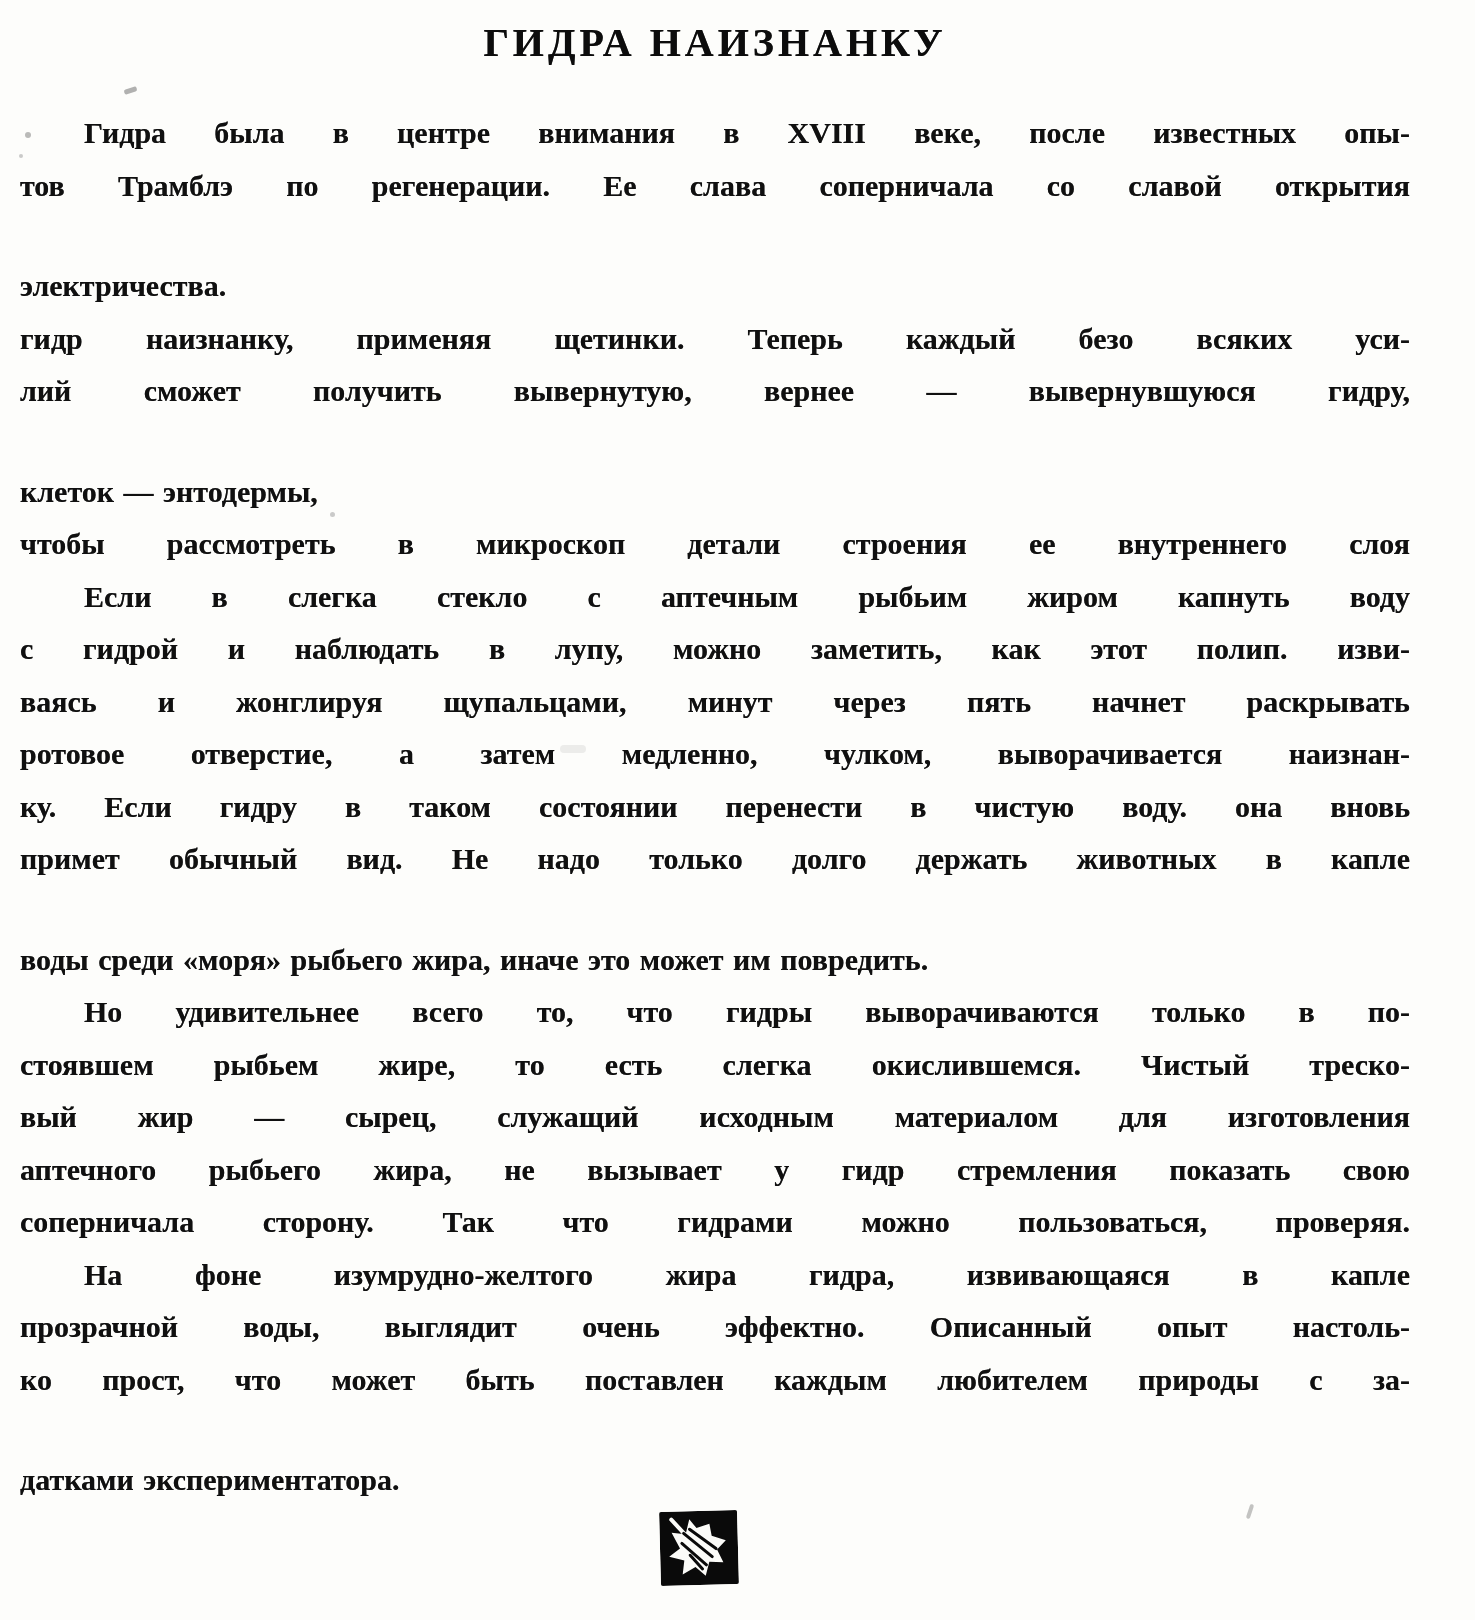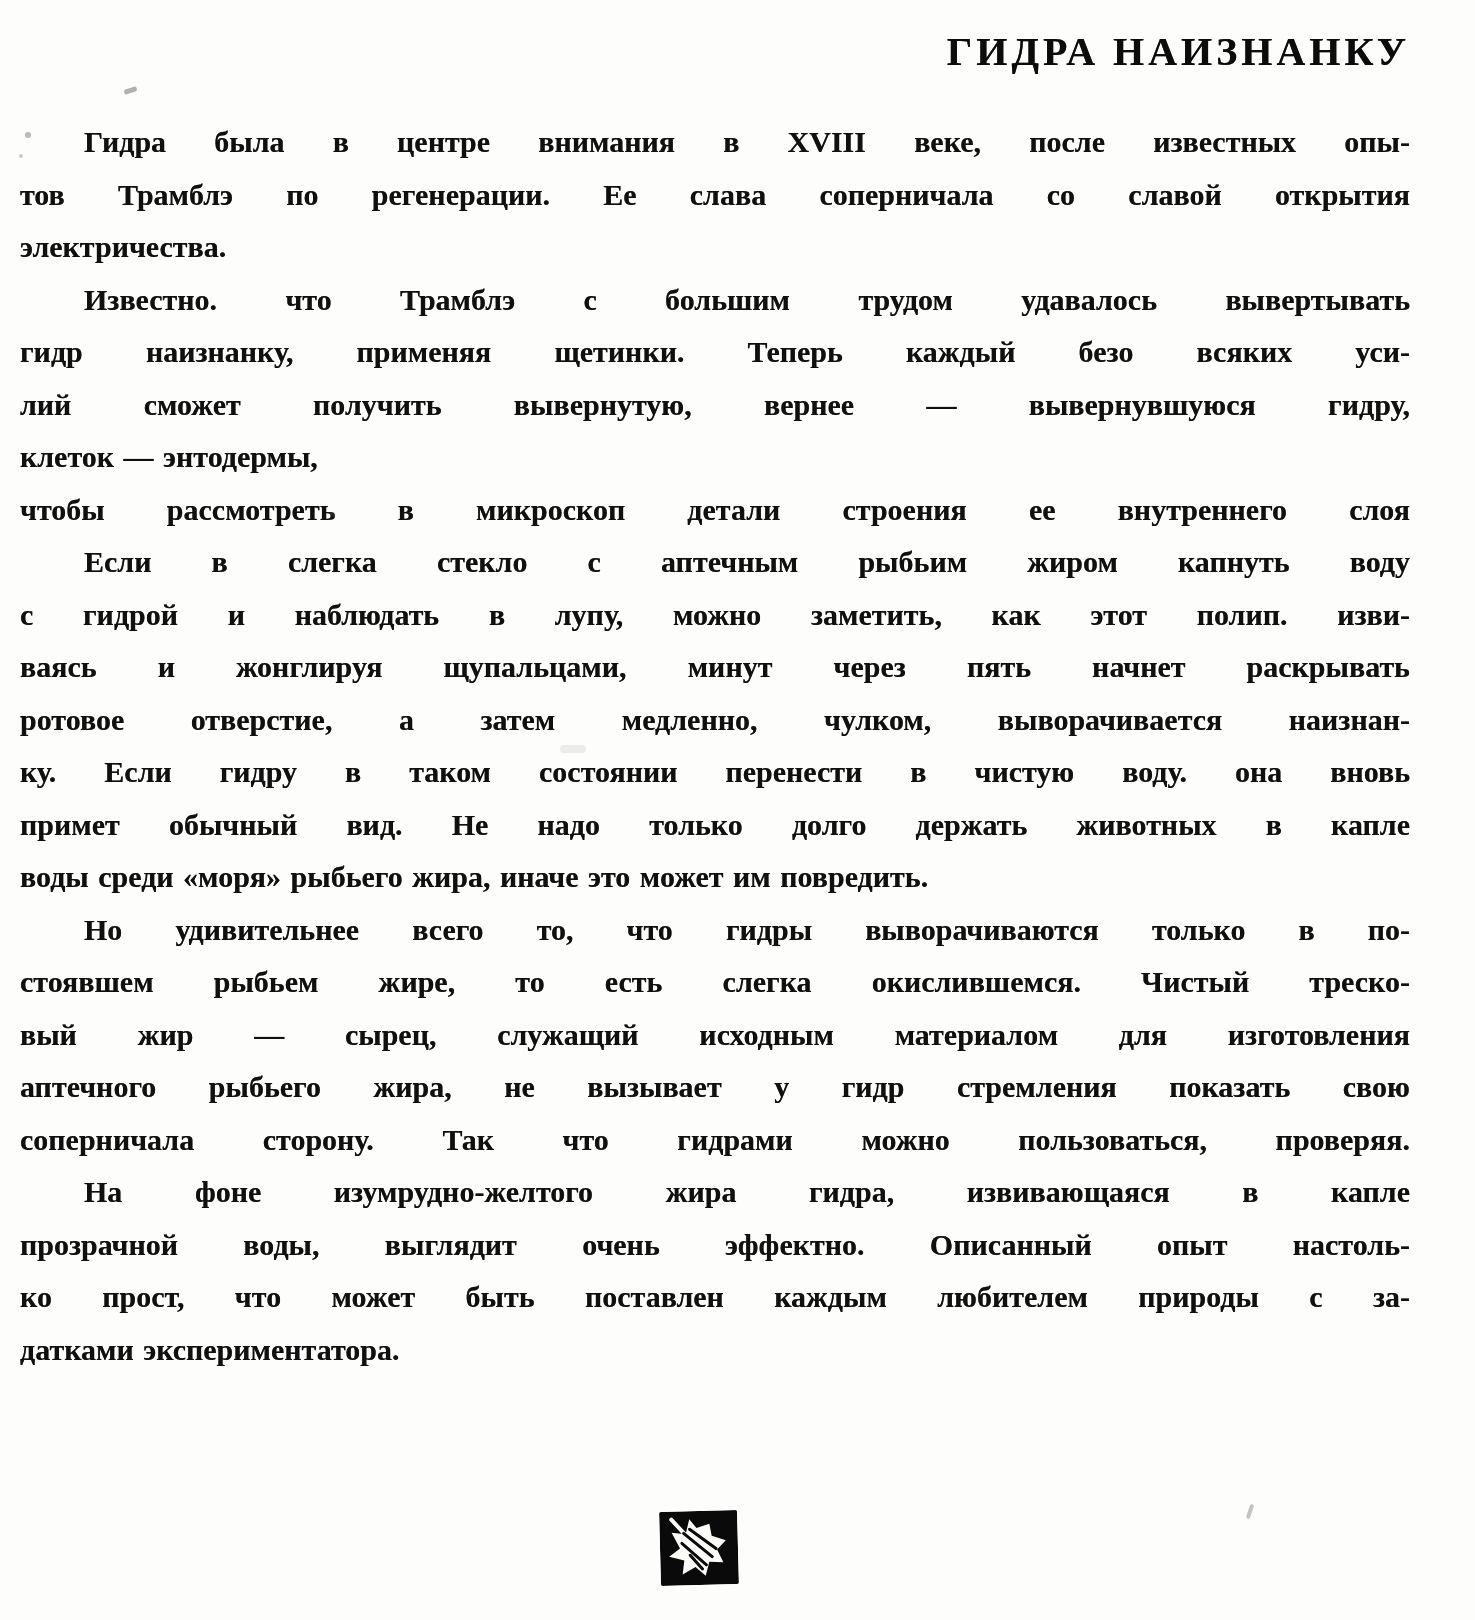--- a/index.html
+++ b/index.html
@@ -11,24 +11,24 @@
     position: relative;
     width: 1475px;
     height: 1620px;
     background: #fdfdfb;
     overflow: hidden;
     color: #101010;
     font-family: "Liberation Serif", "DejaVu Serif", serif;
   }
   .title {
     margin: 0 0 0 20px;
-    padding-top: 28px;
+    padding-top: 19px;
     width: 1390px;
     height: 48px;
-    text-align: right;
+    text-align: center;
     font-size: 40px;
     font-weight: 700;
     letter-spacing: 4px;
     line-height: 48px;
     color: #0c0c0c;
     text-shadow: 0 0 0.6px rgba(0,0,0,.65);
   }
   .body {
     margin: 40px 0 0 20px;
     width: 1390px;
@@ -41,20 +41,21 @@
   .line {
     text-align: justify;
     text-align-last: justify;
     white-space: normal;
   }
   .line.first {
     text-indent: 64px;
   }
   .line.last {
     text-align-last: left;
+    margin-top: 48px;
   }
   .ornament {
     position: absolute;
     left: 660px;
     top: 1511px;
     width: 78px;
     height: 74px;
     transform: rotate(-1.5deg);
   }
   .speck {
@@ -67,21 +68,20 @@
 <body>
 
 <div class="page">
 
   <h1 class="title">ГИДРА НАИЗНАНКУ</h1>
 
   <div class="body">
       <div class="line first">Гидра была в центре внимания в XVIII веке, после известных опы-</div>
       <div class="line">тов Трамблэ по регенерации. Ее слава соперничала со славой открытия</div>
       <div class="line last">электричества.</div>
-      <div class="line first">Известно. что Трамблэ с большим трудом удавалось вывертывать</div>
       <div class="line">гидр наизнанку, применяя щетинки. Теперь каждый безо всяких уси-</div>
       <div class="line">лий сможет получить вывернутую, вернее — вывернувшуюся гидру,</div>
       <div class="line last">клеток — энтодермы,</div>
       <div class="line">чтобы рассмотреть в микроскоп детали строения ее внутреннего слоя</div>
       <div class="line first">Если в слегка стекло с аптечным рыбьим жиром капнуть воду</div>
       <div class="line">с гидрой и наблюдать в лупу, можно заметить, как этот полип. изви-</div>
       <div class="line">ваясь и жонглируя щупальцами, минут через пять начнет раскрывать</div>
       <div class="line">ротовое отверстие, а затем медленно, чулком, выворачивается наизнан-</div>
       <div class="line">ку. Если гидру в таком состоянии перенести в чистую воду. она вновь</div>
       <div class="line">примет обычный вид. Не надо только долго держать животных в капле</div>

